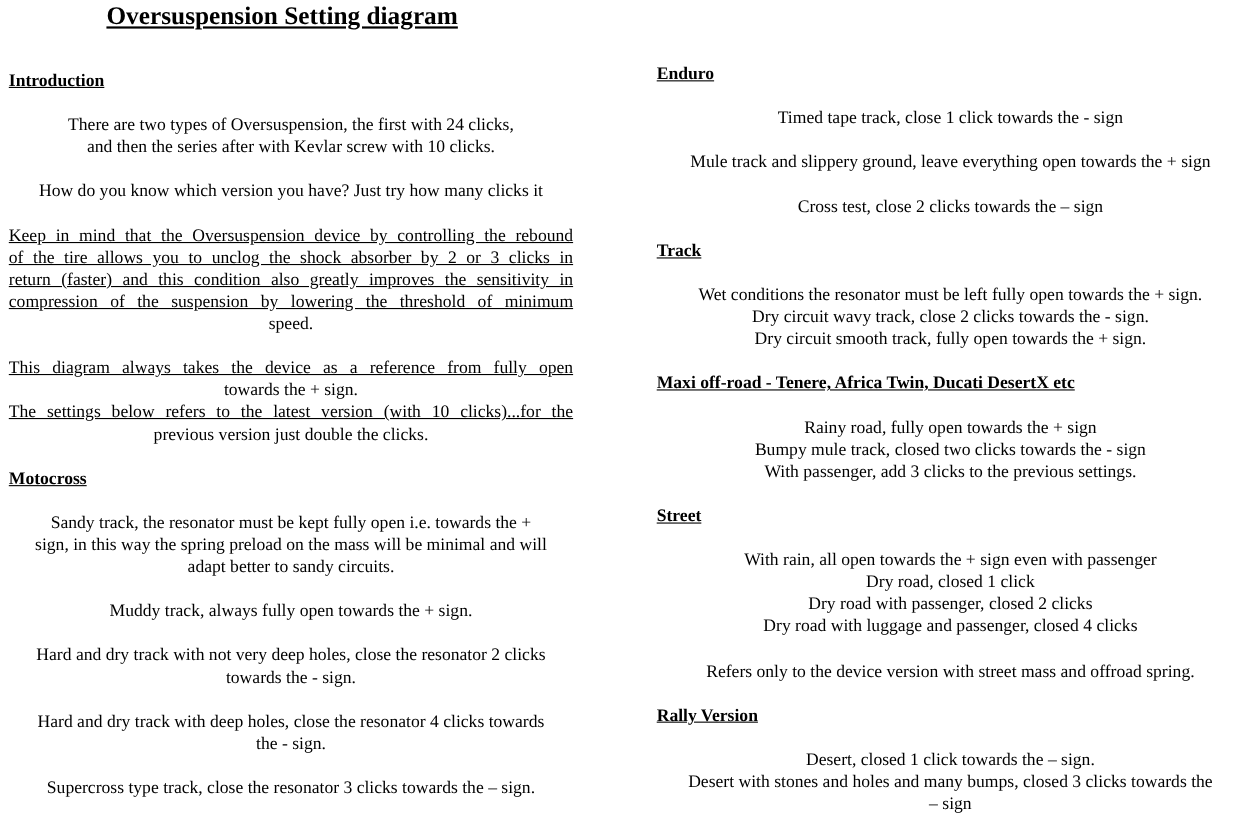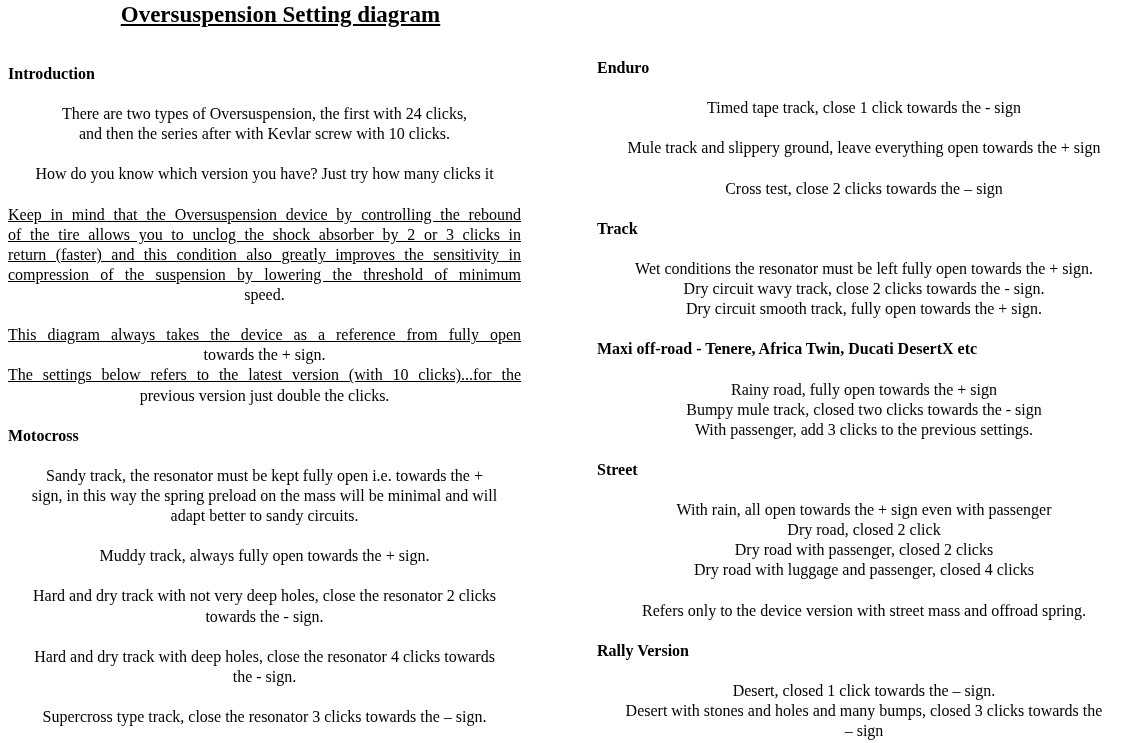--- a/index.html
+++ b/index.html
@@ -7,39 +7,39 @@
     width: 1131px;
     height: 743px;
     position: relative;
     overflow: hidden;
     background: #ffffff;
     color: #000000;
     font-family: "Liberation Serif", "DejaVu Serif", serif;
   }
   .doc-title {
     position: absolute;
-    left: 24px;
+    left: 0;
     top: 1px;
     width: 513px;
     text-align: center;
     font-size: 23px;
     font-weight: bold;
     text-decoration: underline;
     line-height: 27px;
     white-space: nowrap;
   }
   .col {
     position: absolute;
     font-size: 16px;
     line-height: 20.1px;
   }
   .col-left  { left: 8px;   top: 64px; width: 513px; }
   .col-right { left: 597px; top: 58px; width: 534px; }
   .block { margin: 0 0 20.1px 0; }
-  .heading { font-weight: bold; }
+  .heading { font-weight: bold; text-decoration: underline; }
   .line { text-align: center; }
   .line.stretch { text-align: justify; text-align-last: justify; text-decoration: underline; }
 </style>
 </head>
 <body style="background: rgb(255, 255, 255); color: rgb(0, 0, 0);">
 
 <div class="doc-title">Oversuspension Setting diagram</div>
 <div class="col col-left">
     <div class="block heading">Introduction</div>
     <div class="block para">
@@ -102,21 +102,21 @@
     </div>
     <div class="block heading">Maxi off-road - Tenere, Africa Twin, Ducati DesertX etc</div>
     <div class="block para">
       <div class="line">Rainy road, fully open towards the + sign</div>
       <div class="line">Bumpy mule track, closed two clicks towards the - sign</div>
       <div class="line">With passenger, add 3 clicks to the previous settings.</div>
     </div>
     <div class="block heading">Street</div>
     <div class="block para">
       <div class="line">With rain, all open towards the + sign even with passenger</div>
-      <div class="line">Dry road, closed 2 click</div>
+      <div class="line">Dry road, closed 1 click</div>
       <div class="line">Dry road with passenger, closed 2 clicks</div>
       <div class="line">Dry road with luggage and passenger, closed 4 clicks</div>
     </div>
     <div class="block para">
       <div class="line">Refers only to the device version with street mass and offroad spring.</div>
     </div>
     <div class="block heading">Rally Version</div>
     <div class="block para">
       <div class="line">Desert, closed 1 click towards the – sign.</div>
       <div class="line">Desert with stones and holes and many bumps, closed 3 clicks towards the</div>

